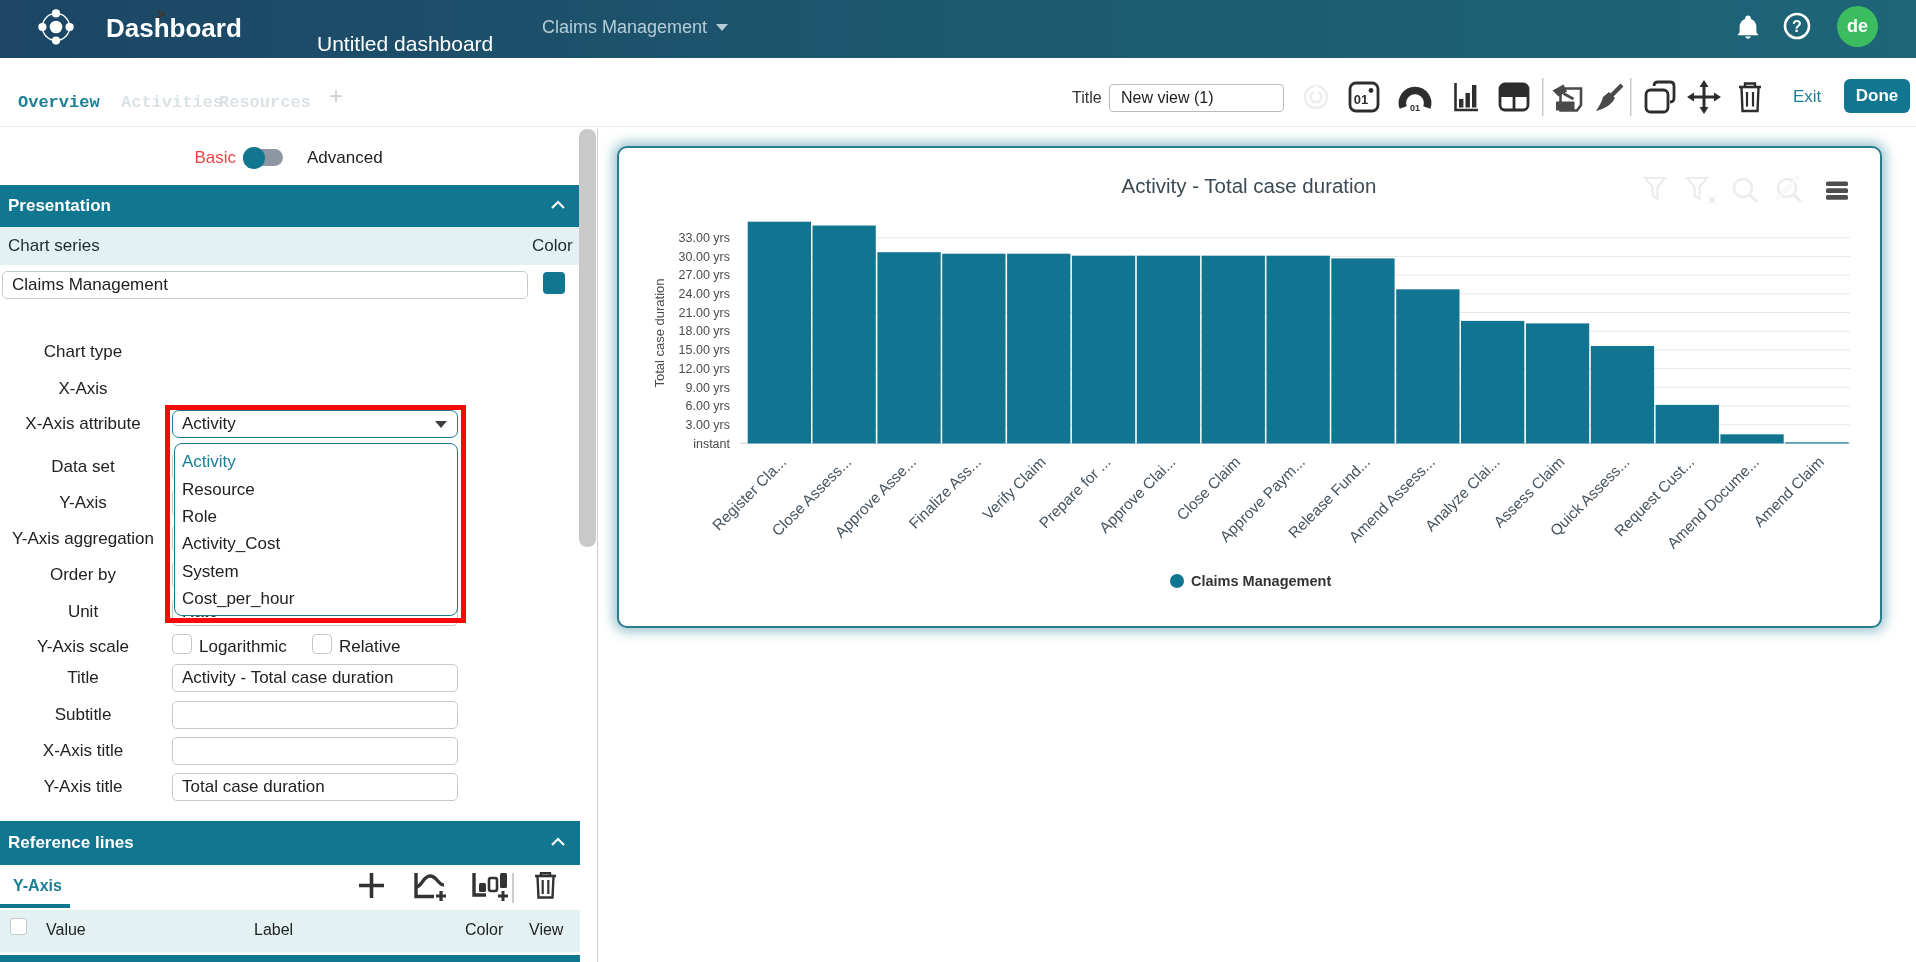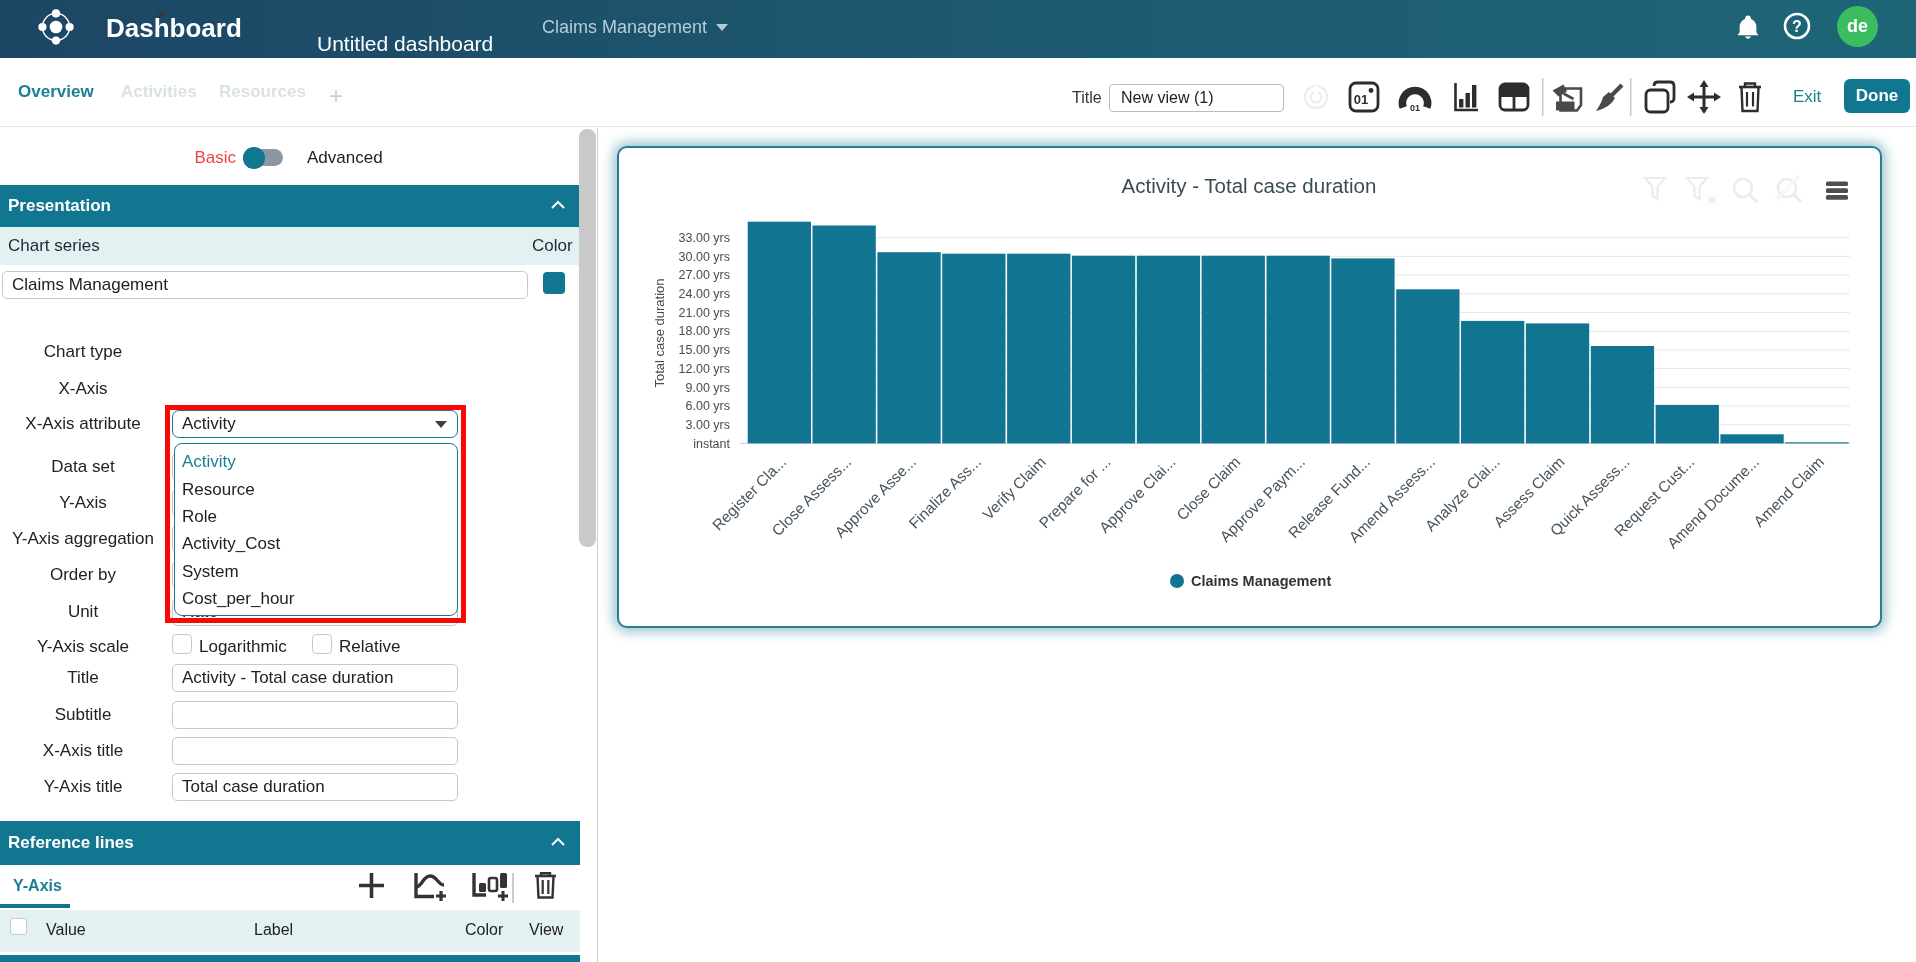--- a/index.html
+++ b/index.html
@@ -11,21 +11,21 @@
   
   #topbar { left:0; top:0; width:1916px; height:58px;
     background:linear-gradient(90deg,#1c4664 0%, #1d5a70 55%, #1e6578 100%); }
   .hdr-title { color:#fff; font-size:26px; font-weight:bold; left:106px; top:13px; }
   .hdr-sub { color:#fff; font-size:21px; left:317px; top:15px;margin-top:17px; }
   .hdr-log { color:#b6cdd7; font-size:18px; left:542px; top:17px; }
 
   
   #toolbar { left:0; top:58px; width:1916px; height:69px; background:#fff;
     border-bottom:1.5px solid #e9e9e9; }
-  .tab { font-size:17px; font-weight:bold; top:24px; }
+  .tab { font-size:17px; font-weight:bold; top:35px;font-family:Liberation Mono, monospace; }
   #done-btn { left:1844px; top:21px; width:66px; height:34px; background:#117690;
     color:#fff; font-size:17px; font-weight:bold; border-radius:6px; text-align:center;
     line-height:34px; }
   #exit-lnk { left:1793px; top:29px; color:#1b7f95; font-size:17px; }
   #title-lbl { left:1072px; top:31px; font-size:16px; color:#333; }
   #title-inp { left:1109px; top:26px; width:175px; height:28px; border:1px solid #b9bcbe;
     border-radius:4px; font-size:16px; color:#222; line-height:26px; padding-left:11px; }
 
   
   #lpanel { left:0; top:133px; width:580px; height:829px; background:#fff; }

